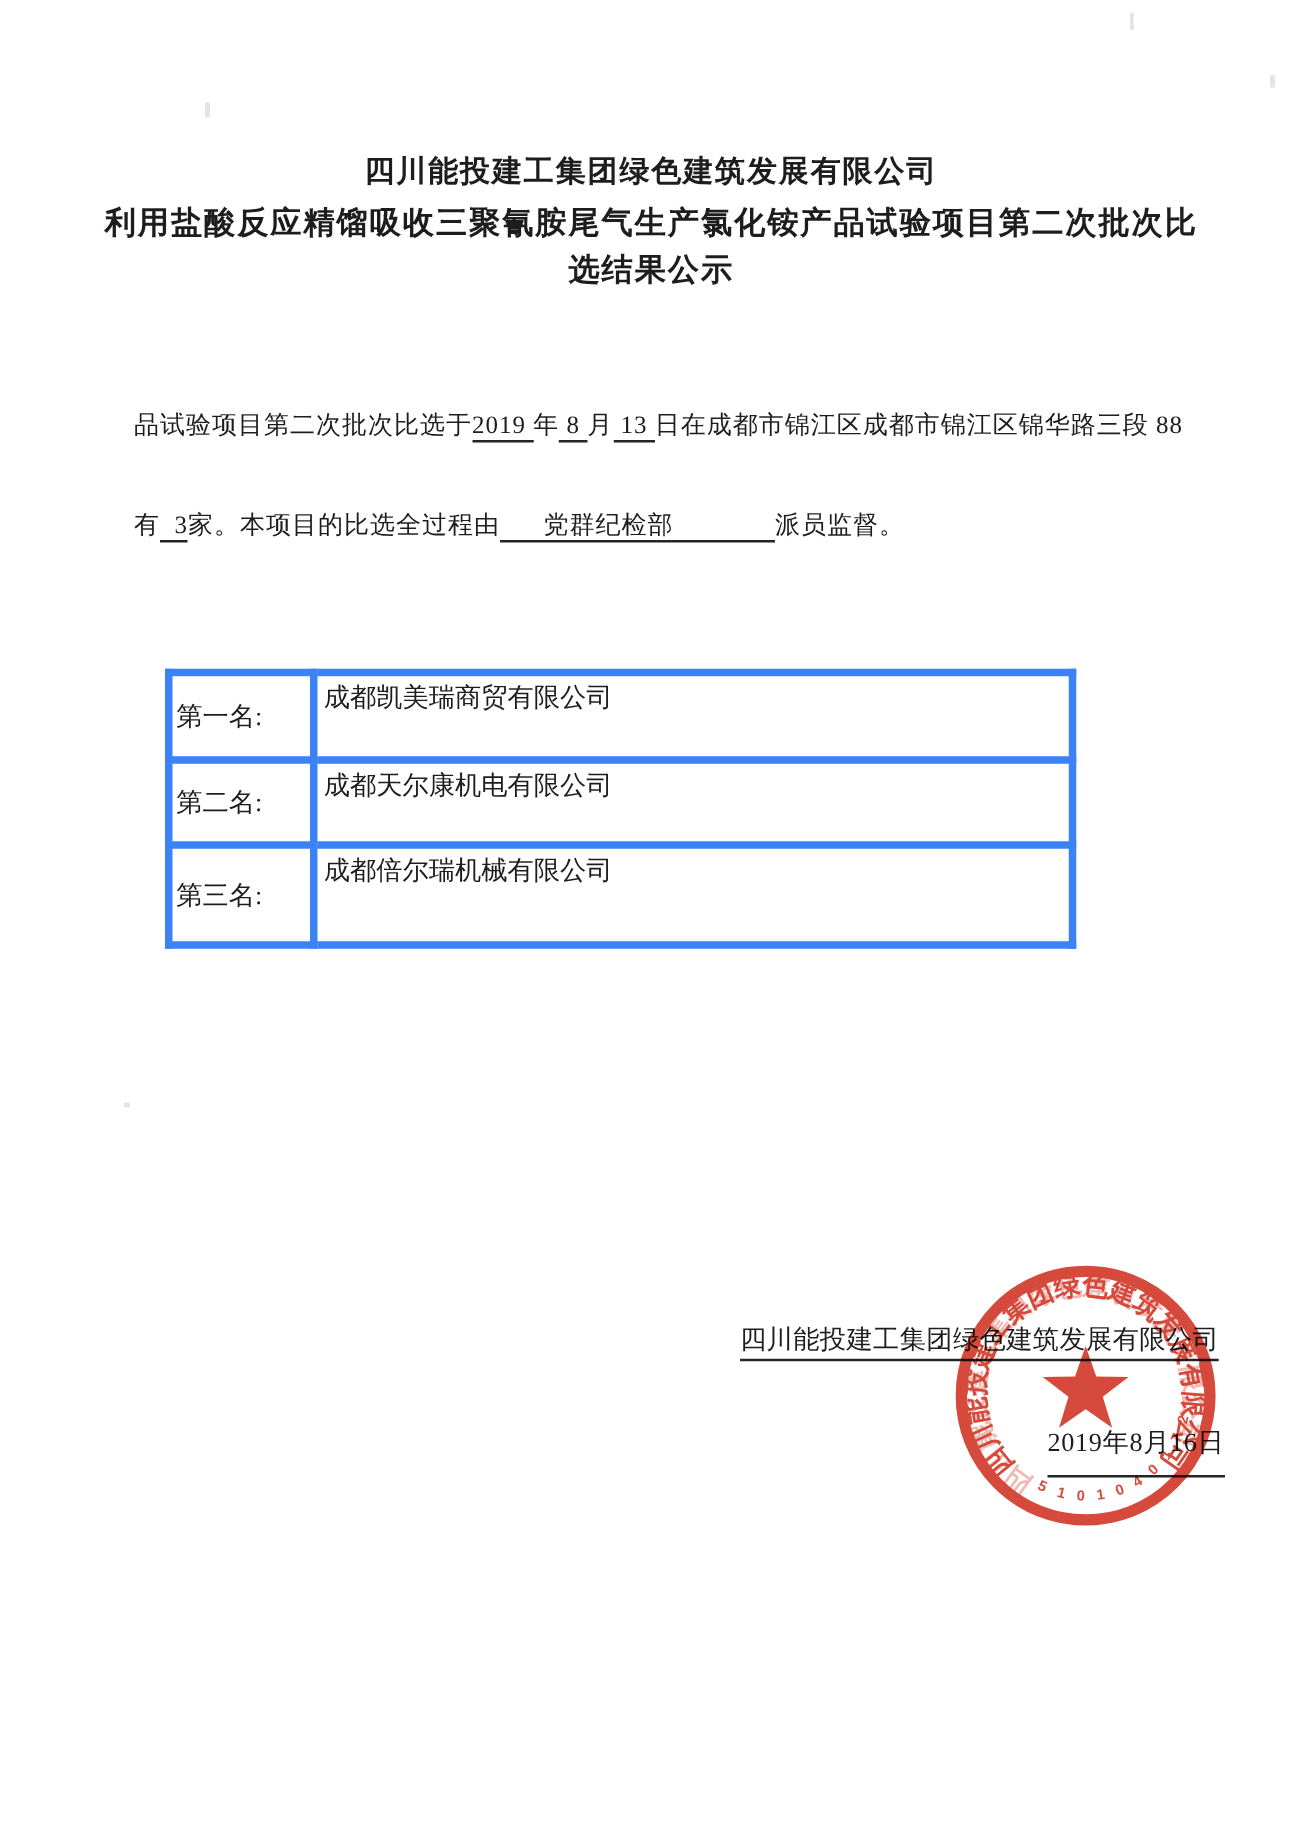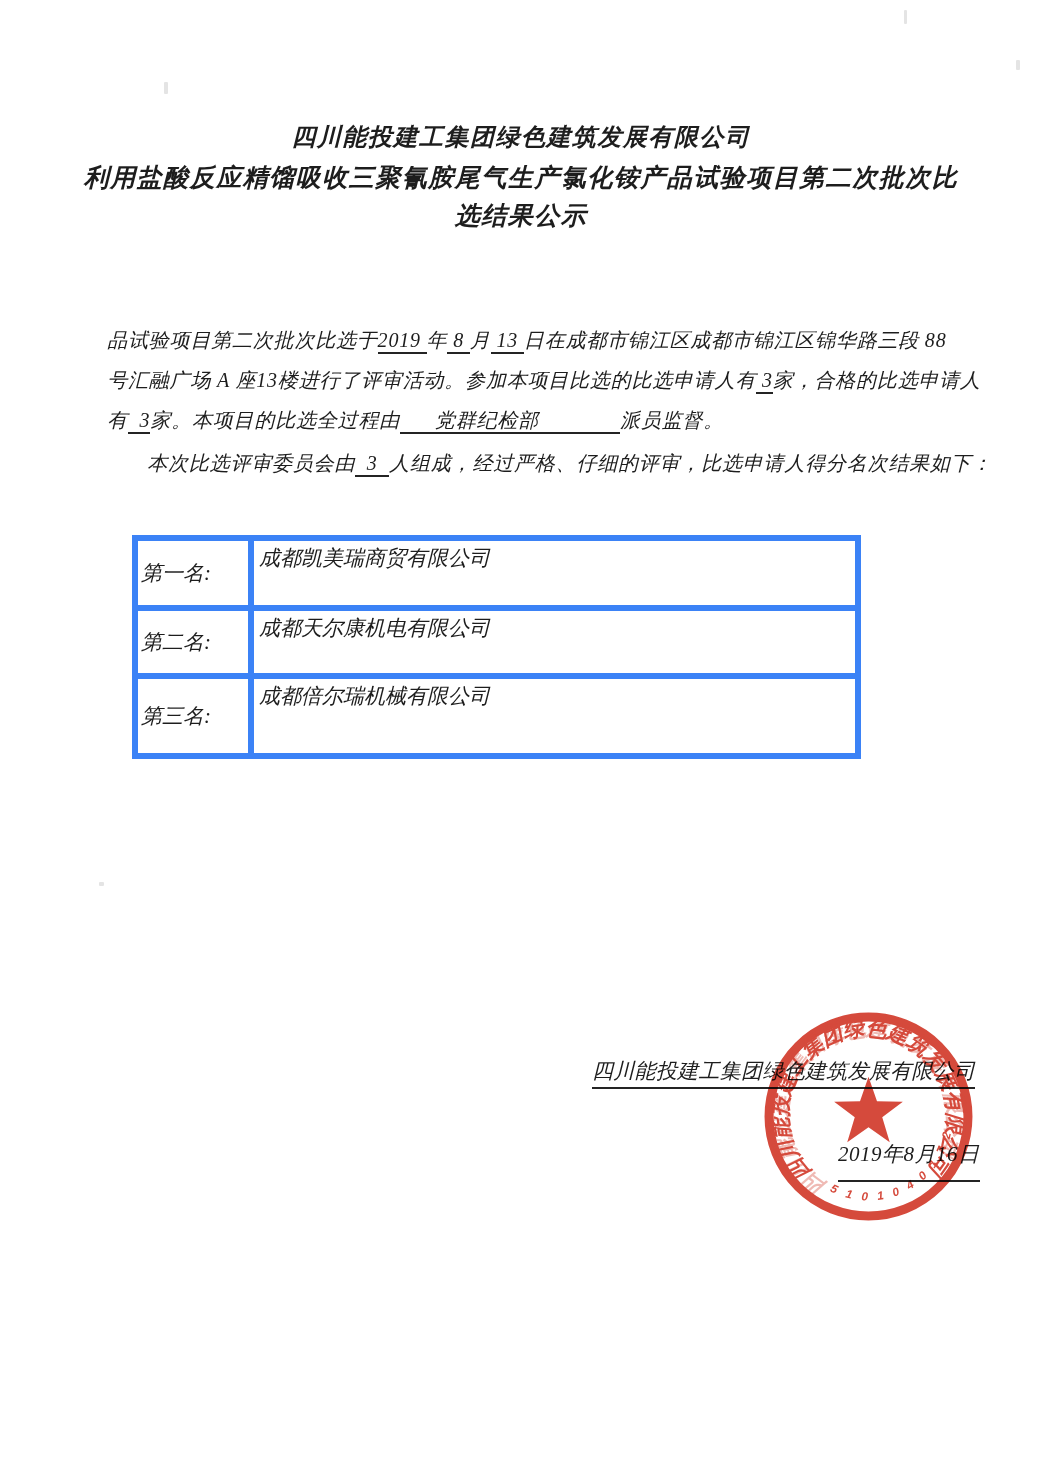--- a/index.html
+++ b/index.html
@@ -6,21 +6,20 @@
   html, body { background: #ffffff; }
   .page {
     position: relative;
     width: 1042px;
     height: 1473px;
     margin: 0 auto;
     background: #ffffff;
     font-family: "Liberation Serif", serif;
     color: #1d1d1d;
     overflow: hidden;
-    font-style: italic;
   }
   
   .title-line {
     position: absolute;
     left: 82px;
     width: 878px;
     text-align: center;
     font-family: "Liberation Sans", sans-serif;
     font-weight: 700;
     font-size: 24px;
@@ -132,30 +131,24 @@
   <div class="speck sp3"></div>
   <div class="speck sp4"></div>
 
   <div class="title-line t1">四川能投建工集团绿色建筑发展有限公司</div>
   <div class="title-line t3">选结果公示</div>
   <div class="title-line t2">利用盐酸反应精馏吸收三聚氰胺尾气生产氯化铵产品试验项目第二次批次比</div>
 
   <div class="bline L2">
     <span>品试验项目第二次批次比选于</span><span class="u">2019 </span><span>年</span><span class="u"> 8 </span><span>月</span><span class="u"> 13 </span><span>日在成都市锦江区成都市锦江区锦华路三段 88</span>
   </div>
-  <div class="bline L3">
-    <span>号汇融广场 A 座13楼进行了评审活动。参加本项目比选的比选申请人有</span><span class="u"> 3</span><span>家，合格的比选申请人</span>
-  </div>
   <div class="bline L4">
     <span>有</span><span class="u">  3</span><span>家。本项目的比选全过程由</span><span class="u">      党群纪检部              </span><span>派员监督。</span>
   </div>
 
-  <div class="bline P2 indent">
-    <span>本次比选评审委员会由</span><span class="u">  3  </span><span>人组成，经过严格、仔细的评审，比选申请人得分名次结果如下：</span>
-  </div>
 
   <table class="results">
     <tbody>
       <tr class="r1">
         <td class="rank">第一名:</td>
         <td class="company">成都凯美瑞商贸有限公司</td>
       </tr>
       <tr class="r2">
         <td class="rank">第二名:</td>
         <td class="company">成都天尔康机电有限公司</td>

